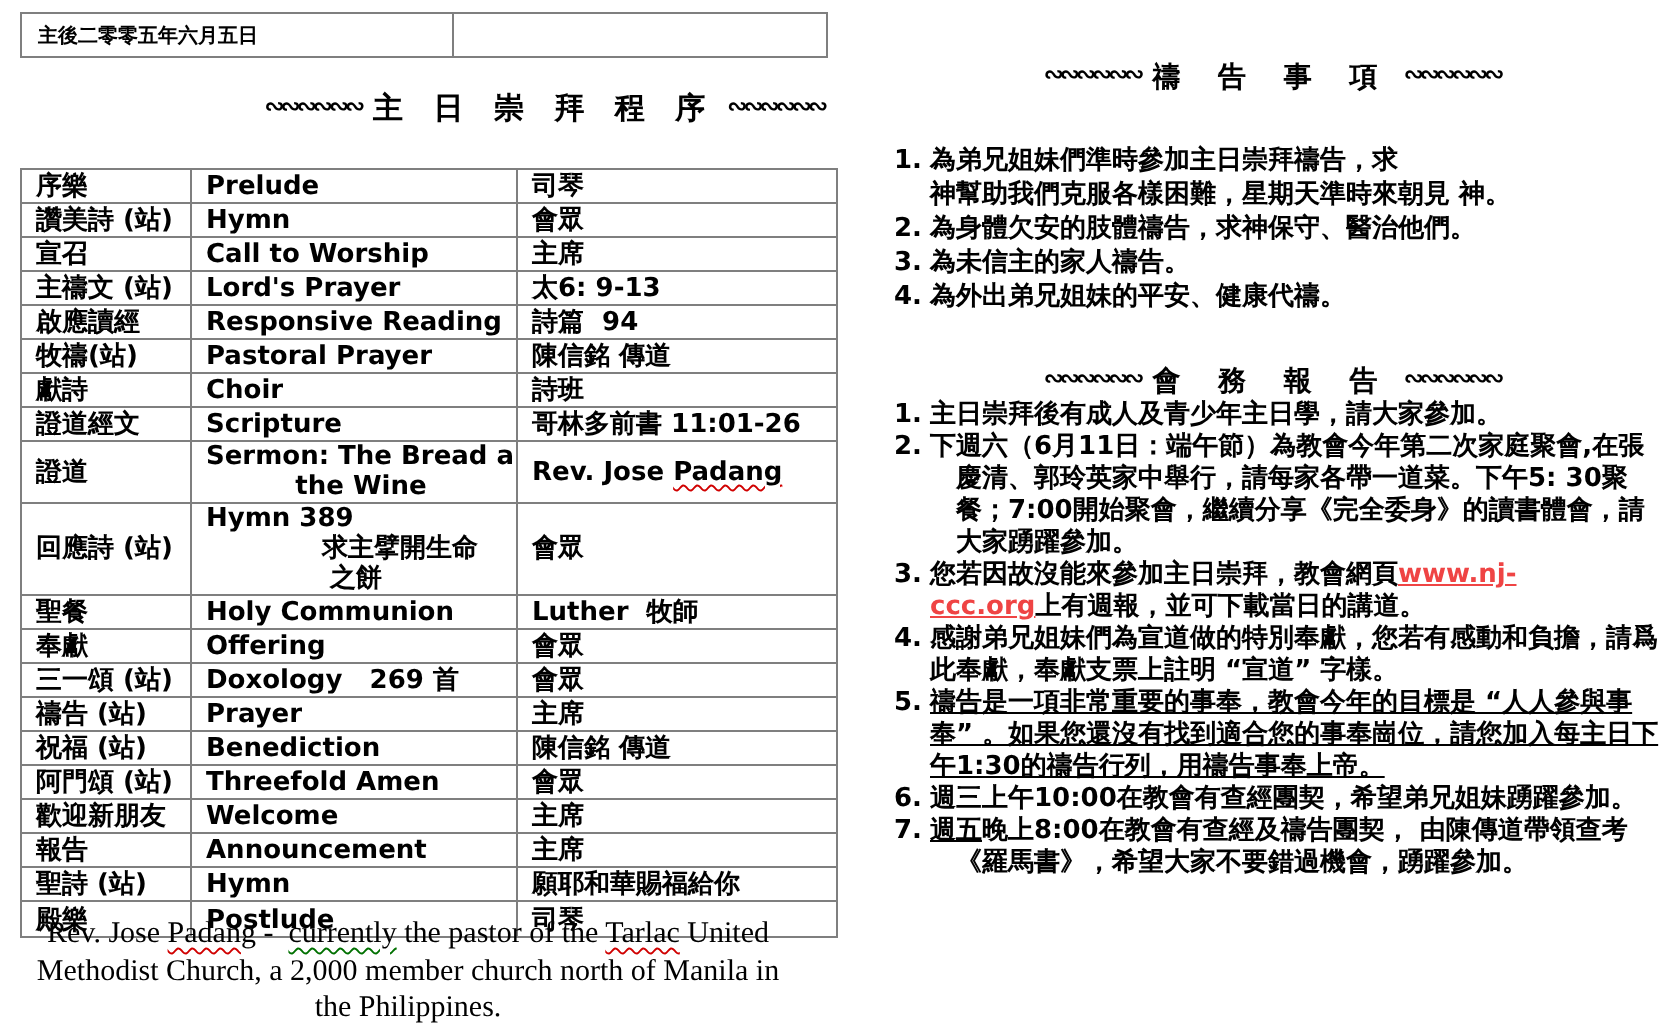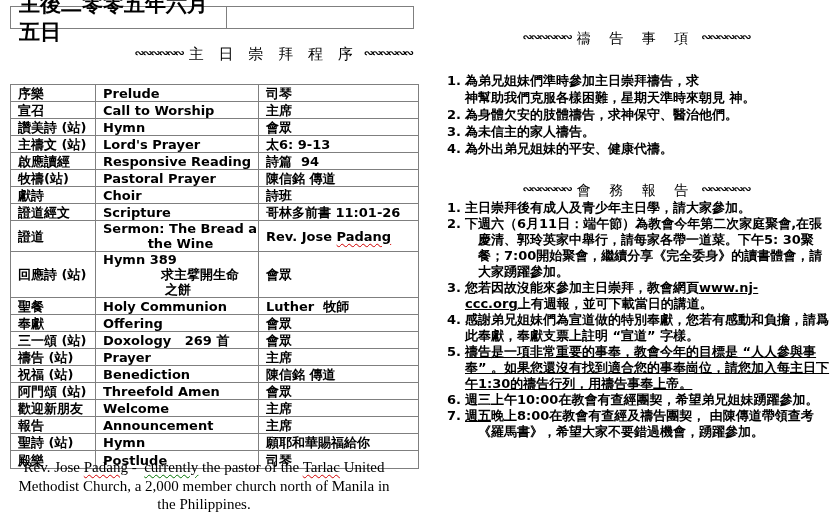--- a/index.html
+++ b/index.html
@@ -4,26 +4,26 @@
 <style>
   * { margin:0; padding:0; box-sizing:border-box; }
   html,body { width:835px; height:517px; background:#ffffff; overflow:hidden;
     font-family:"DejaVu Sans", sans-serif; color:#000; }
   .abs { position:absolute; }
 
   
   .hdr-table { left:10px; top:6px; width:404px; height:23px;
     border:1px solid #7f7f7f; display:flex; align-items:center; }
   .hdr-cn { width:216px; height:100%; border-right:1px solid #7f7f7f;
-    font-weight:bold; font-size:21px; padding:1px 0 0 8px; display:flex; align-items:center; }
+    font-weight:bold; font-size:10px; padding:1px 0 0 8px; display:flex; align-items:center; }
   .hdr-en { flex:1; text-align:center; font-family:"Liberation Serif", serif;
     font-weight:bold; font-size:15px; letter-spacing:1px; }
 
   .worship-title-row { left:10px; top:44px; width:408px; text-align:right; }
-  .sec-title { font-weight:normal; font-size:15px; letter-spacing:5px; }
+  .sec-title { font-weight:bold; font-size:15px; letter-spacing:5px; }
   .orn { font-weight:bold; font-size:12px; letter-spacing:-2px; color:#000;
     position:relative; top:-2px; margin:0 6px; }
 
   table.worship { left:10px; top:84px; position:absolute; width:408px;
     border-collapse:collapse; table-layout:fixed;padding-left:12px; }
   table.worship td { border:1px solid #7f7f7f; font-weight:bold; font-size:13px;
     line-height:15px; padding:0 0 0 7px; vertical-align:middle; white-space:pre; overflow:hidden; }
   table.worship tr { height:17px; }
   tr.tall2 { height:31px; }
   tr.tall3 { height:49px; }
@@ -45,21 +45,21 @@
   
   .right-col { left:438px; top:0; width:396px; height:517px; }
   .r-title { position:absolute; width:100%; text-align:center; }
   .r-title .sec-title { font-size:14px; letter-spacing:7px; }
   .plist { position:absolute; width:100%; }
   .pitem { display:flex; font-weight:bold; font-size:13px; line-height:17px; }
   .alist .pitem { line-height:16px; }
   .pnum { width:27px; flex:none; padding-left:9px; }
   .ptext { flex:1; }
   .hang { text-indent:-13px; padding-left:13px; }
-  .link { color:#000000; text-decoration:underline; cursor:pointer; }
+  .link { color:#ef4444; text-decoration:underline; cursor:pointer; }
   .ul { text-decoration:underline; }
 </style>
 </head>
 <body>
 
 <div class="abs hdr-table">
   <div class="hdr-cn">主後二零零五年六月五日</div>
 </div>
 
 <div class="abs worship-title-row">
@@ -72,28 +72,28 @@
       <col class="c2">
       <col class="c3">
     </colgroup>
   <tbody>
       <tr>
     <td>序樂</td>
     <td>Prelude</td>
     <td>司琴</td>
   </tr>
   <tr>
+    <td>讚美詩 (站)</td>
+    <td>Hymn</td>
+    <td>會眾</td>
+  </tr>
+  <tr>
     <td>宣召</td>
     <td>Call to Worship</td>
     <td>主席</td>
-  </tr>
-  <tr>
-    <td>讚美詩 (站)</td>
-    <td>Hymn</td>
-    <td>會眾</td>
   </tr>
   <tr>
     <td>主禱文 (站)</td>
     <td>Lord's Prayer</td>
     <td>太6: 9-13</td>
   </tr>
   <tr>
     <td>啟應讀經</td>
     <td>Responsive Reading</td>
     <td>詩篇  94</td>

